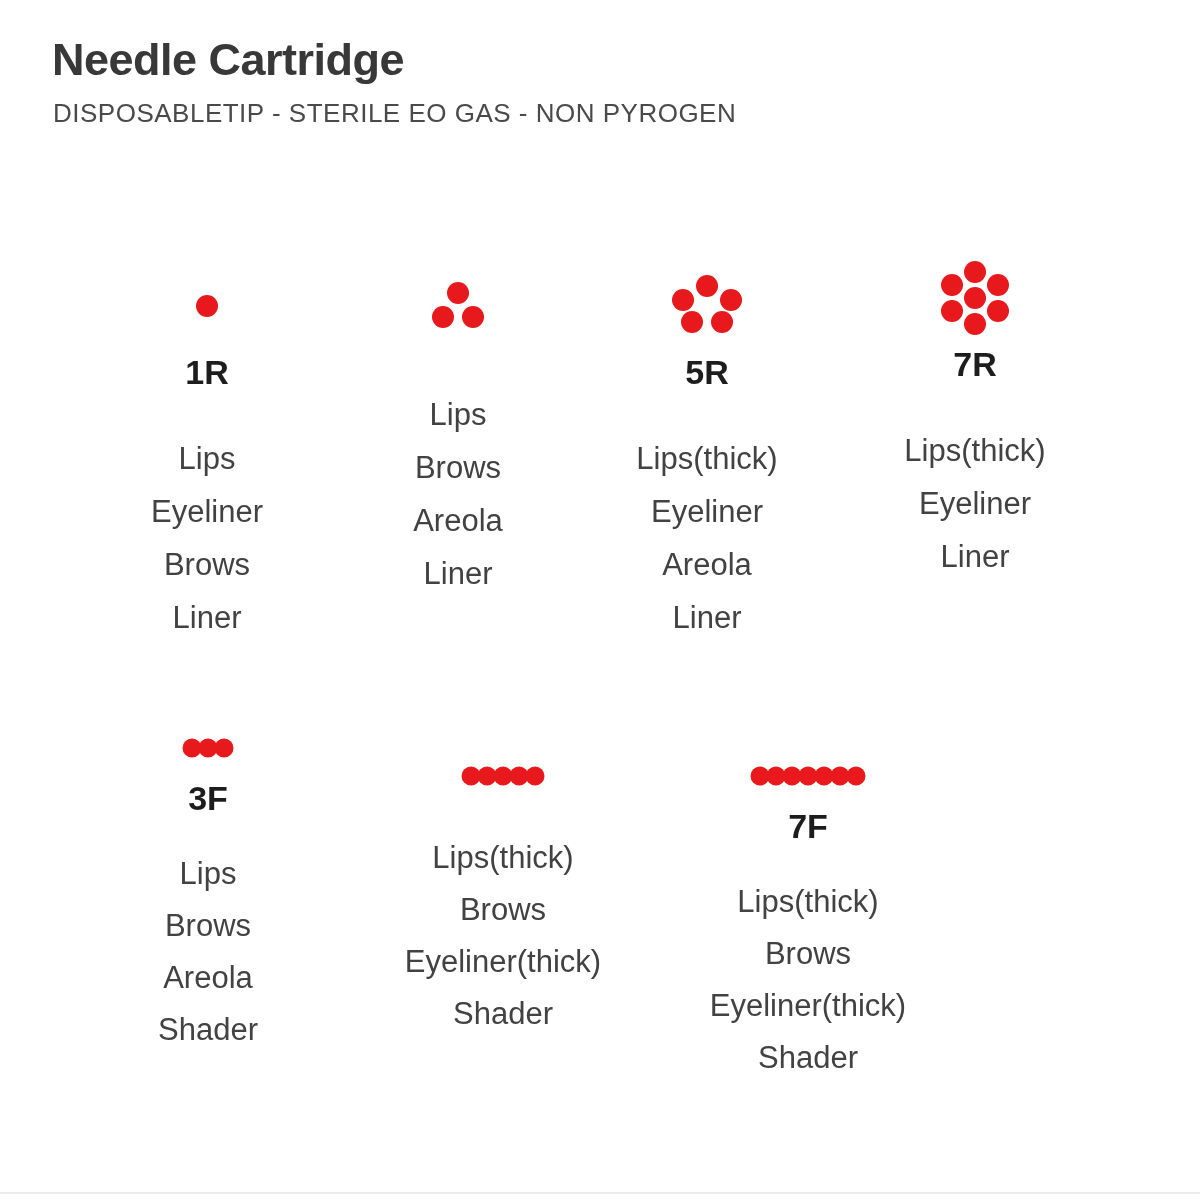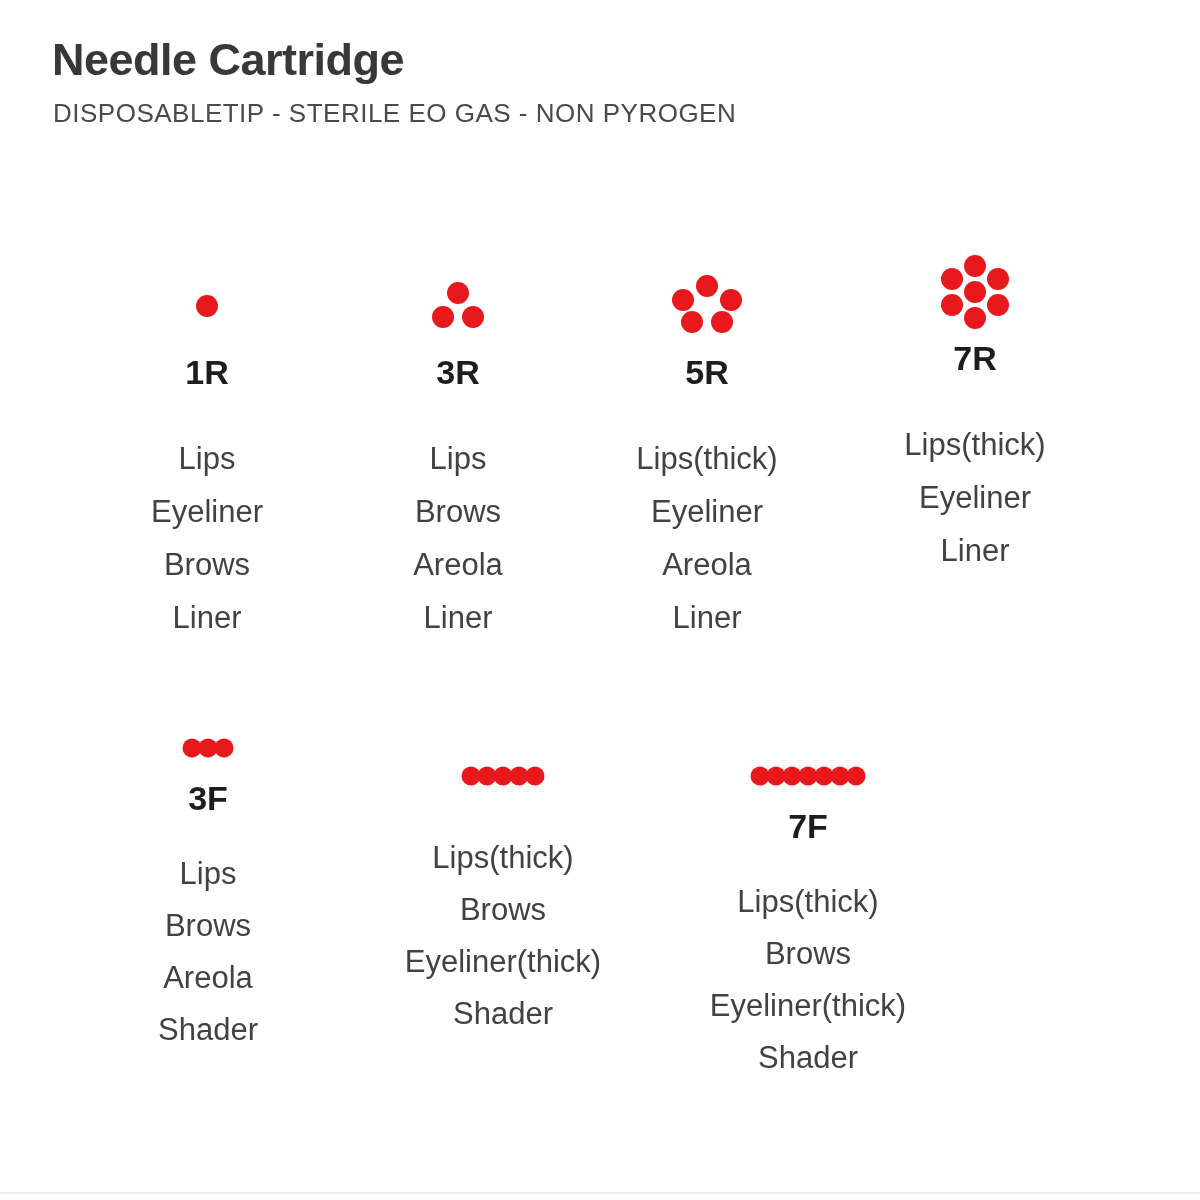--- a/index.html
+++ b/index.html
@@ -93,21 +93,20 @@
           <div class="use-item">Brows</div>
           <div class="use-item">Liner</div>
         </div>
       </div>
       <div class="col row1" style="left: 308px; top: 262px;">
         <div class="dots" style="height: 88px;">
           <span class="dot" style="width: 22px; height: 22px; background: rgb(232, 25, 28); left: calc(50% + 0px); top: 31px;"></span>
           <span class="dot" style="width: 22px; height: 22px; background: rgb(232, 25, 28); left: calc(50% - 15px); top: 55px;"></span>
           <span class="dot" style="width: 22px; height: 22px; background: rgb(232, 25, 28); left: calc(50% + 15px); top: 55px;"></span>
         </div>
-        <div class="code">3R</div>
         <div class="uses" style="margin-top: 38px;">
           <div class="use-item">Lips</div>
           <div class="use-item">Brows</div>
           <div class="use-item">Areola</div>
           <div class="use-item">Liner</div>
         </div>
       </div>
       <div class="col row1" style="left: 557px; top: 262px;">
         <div class="dots" style="height: 88px;">
           <span class="dot" style="width: 22px; height: 22px; background: rgb(232, 25, 28); left: calc(50% + 1.53081e-15px); top: 24px;"></span>
@@ -117,21 +116,21 @@
           <span class="dot" style="width: 22px; height: 22px; background: rgb(232, 25, 28); left: calc(50% - 23.7764px); top: 37.8197px;"></span>
         </div>
         <div class="code">5R</div>
         <div class="uses" style="margin-top: 38px;">
           <div class="use-item">Lips(thick)</div>
           <div class="use-item">Eyeliner</div>
           <div class="use-item">Areola</div>
           <div class="use-item">Liner</div>
         </div>
       </div>
-      <div class="col row1" style="left: 825px; top: 248px;">
+      <div class="col row1" style="left: 825px; top: 254px;">
         <div class="dots" style="height: 88px;">
           <span class="dot" style="width: 22px; height: 22px; background: rgb(232, 25, 28); left: calc(50% + 0px); top: 44px;"></span>
           <span class="dot" style="width: 22px; height: 22px; background: rgb(232, 25, 28); left: calc(50% + 1.59204e-15px); top: 18px;"></span>
           <span class="dot" style="width: 22px; height: 22px; background: rgb(232, 25, 28); left: calc(50% + 22.5167px); top: 31px;"></span>
           <span class="dot" style="width: 22px; height: 22px; background: rgb(232, 25, 28); left: calc(50% + 22.5167px); top: 57px;"></span>
           <span class="dot" style="width: 22px; height: 22px; background: rgb(232, 25, 28); left: calc(50% + 1.59204e-15px); top: 70px;"></span>
           <span class="dot" style="width: 22px; height: 22px; background: rgb(232, 25, 28); left: calc(50% - 22.5167px); top: 57px;"></span>
           <span class="dot" style="width: 22px; height: 22px; background: rgb(232, 25, 28); left: calc(50% - 22.5167px); top: 31px;"></span>
         </div>
         <div class="code">7R</div>

